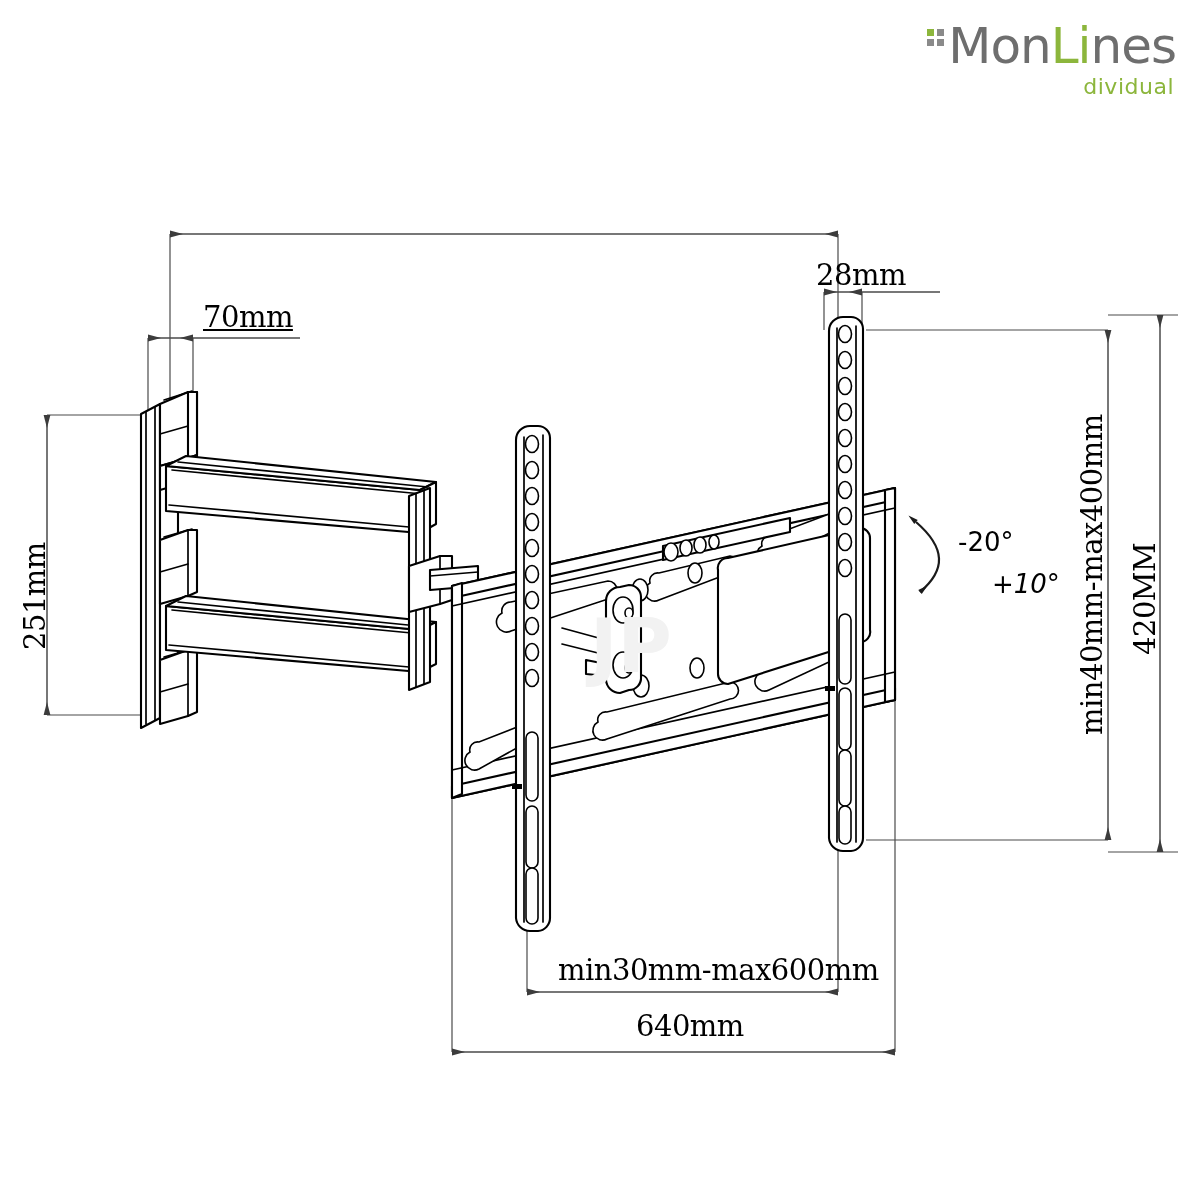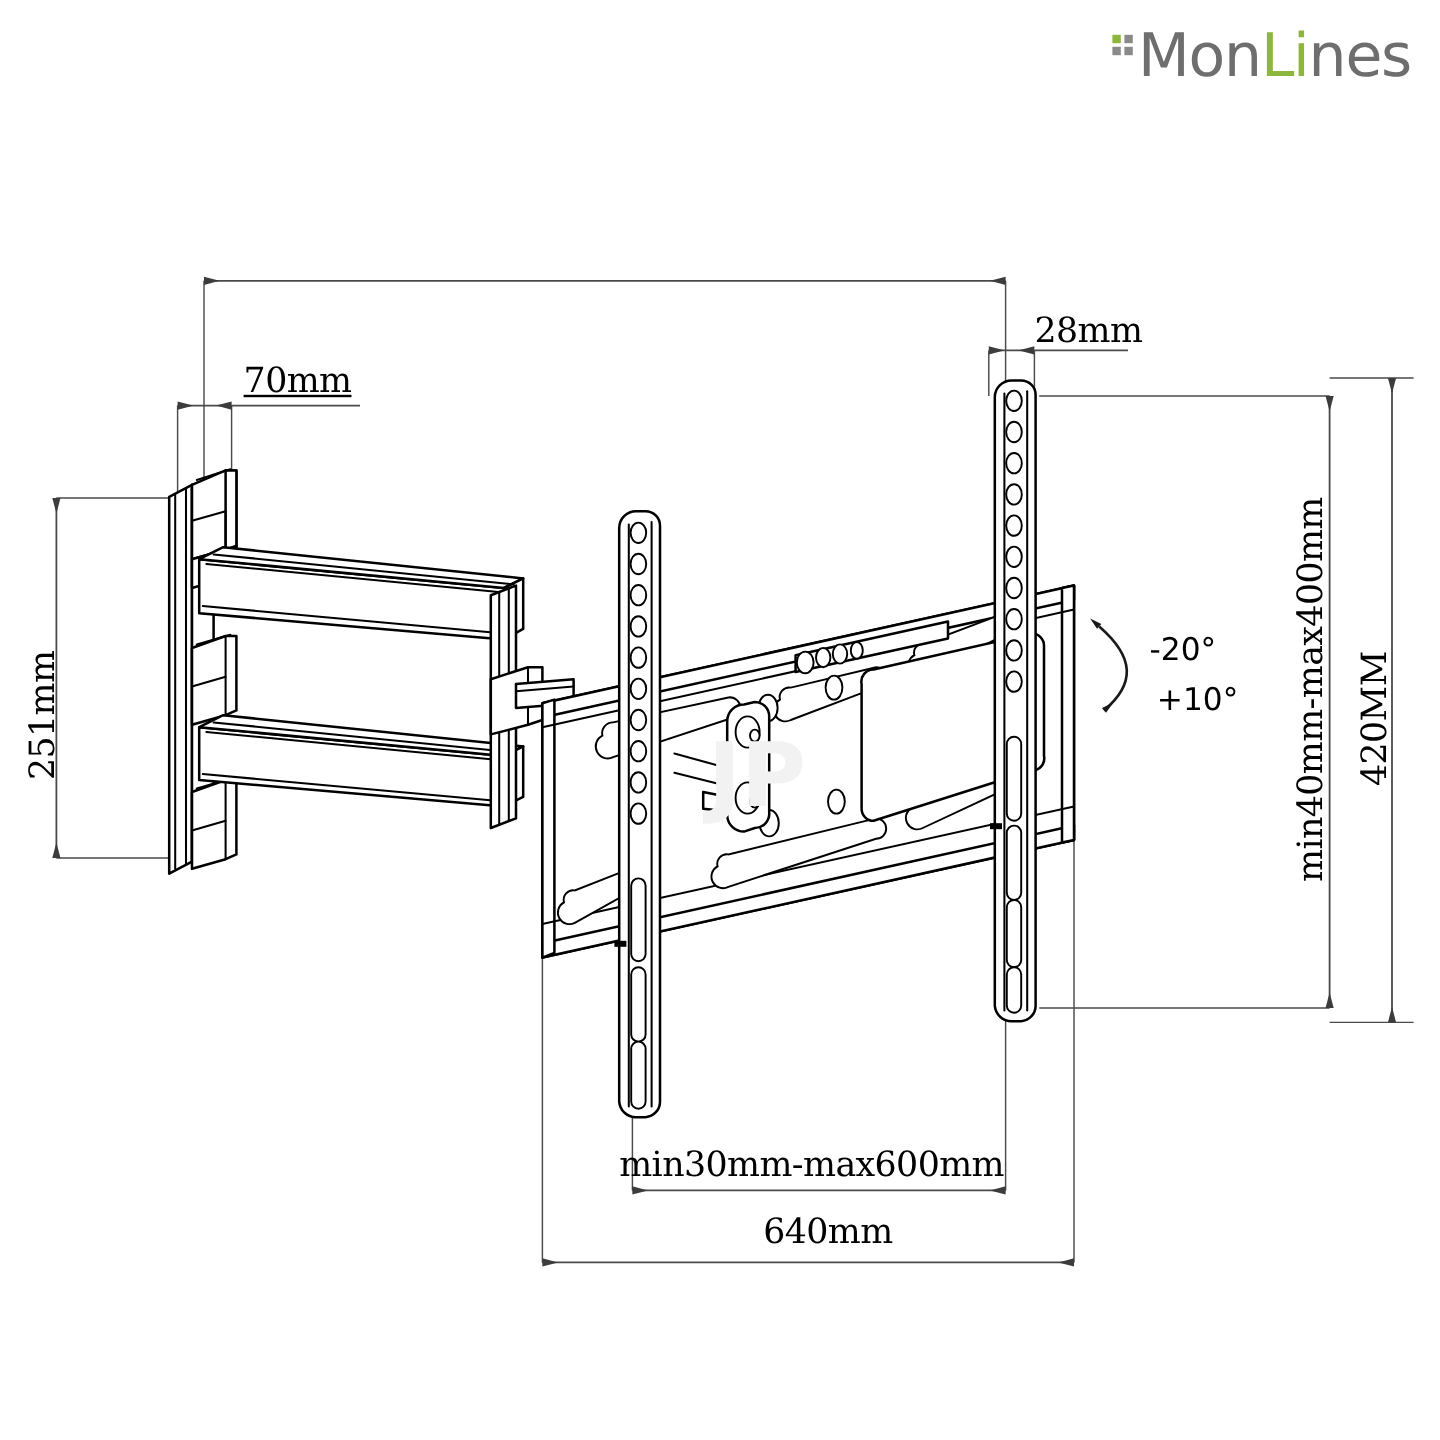--- a/index.html
+++ b/index.html
@@ -102,20 +102,21 @@
   <div id="logo">
     <div id="logo-row">
       <span id="logo-mark">
         <span class="lm-sq green"></span>
         <span class="lm-sq"></span>
         <span class="lm-sq"></span>
         <span class="lm-sq"></span>
       </span>
       <span id="logo-word"><span class="w-gray">Mon</span><span class="w-green">Li</span><span class="w-gray">nes</span></span>
     </div>
+    <div id="logo-sub">dividual</div>
   </div>
 
   <svg id="drawing" viewBox="0 0 1200 1200">
     <defs>
       <marker id="arrR" markerWidth="14" markerHeight="8" refX="13" refY="4" orient="auto" markerUnits="userSpaceOnUse">
         <path d="M0,4 L13,0.6 L13,7.4 Z" fill="#3c3c3c"></path>
       </marker>
       <marker id="arrL" markerWidth="14" markerHeight="8" refX="13" refY="4" orient="auto-start-reverse" markerUnits="userSpaceOnUse">
         <path d="M0,4 L13,0.6 L13,7.4 Z" fill="#3c3c3c"></path>
       </marker>
@@ -345,29 +346,29 @@
       <path class="olh" d="M839,694 a6,6 0 0 1 12,0 L851,744 a6,6 0 0 1 -12,0 Z"></path>
       <path class="olh" d="M839,756 a6,6 0 0 1 12,0 L851,800 a6,6 0 0 1 -12,0 Z"></path>
       <path class="olh" d="M839,812 a6,6 0 0 1 12,0 L851,838 a6,6 0 0 1 -12,0 Z"></path>
       <rect x="825" y="686" width="10" height="5" fill="#000000"></rect>
     </g>
   </svg>
 
 
   <div class="dim-label" style="left:203px; top:300px;text-decoration:underline;">70mm</div>
 
-  <div class="dim-label" style="left:862px; top:258px;">28mm</div>
+  <div class="dim-label" style="left:816px; top:258px;">28mm</div>
 
   <div class="dim-label rot" style="left:18px; top:650px;">251mm</div>
 
   <div class="dim-label rot" style="left:1075px; top:735px;">min40mm-max400mm</div>
 
   <div class="dim-label rot" style="left:1128px; top:655px;">420MM</div>
 
-  <div class="dim-label" style="left:516px; top:953px;">min30mm-max600mm</div>
+  <div class="dim-label" style="left:558px; top:953px;">min30mm-max600mm</div>
 
   <div class="dim-label" style="left:636px; top:1009px;">640mm</div>
 
   <div class="angle-label" style="left:958px; top:527px;">-20°</div>
 
-  <div class="angle-label" style="left:964px; top:569px;">+10°</div>
+  <div class="angle-label" style="left:992px; top:569px;font-style:italic;">+10°</div>
 
 </div>
 
 </body></html>

